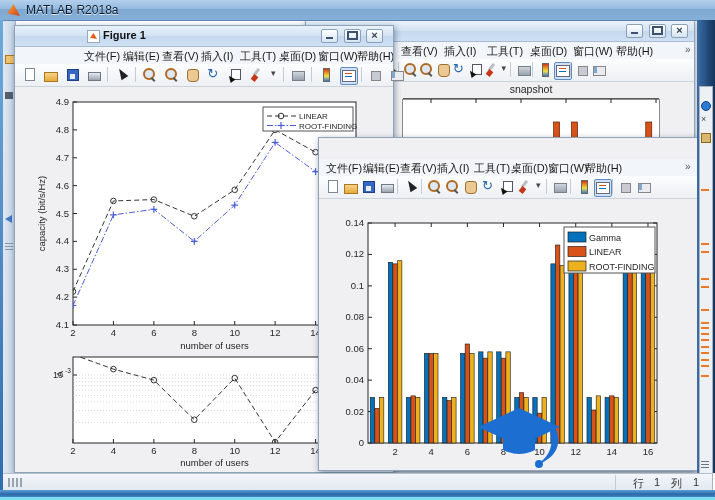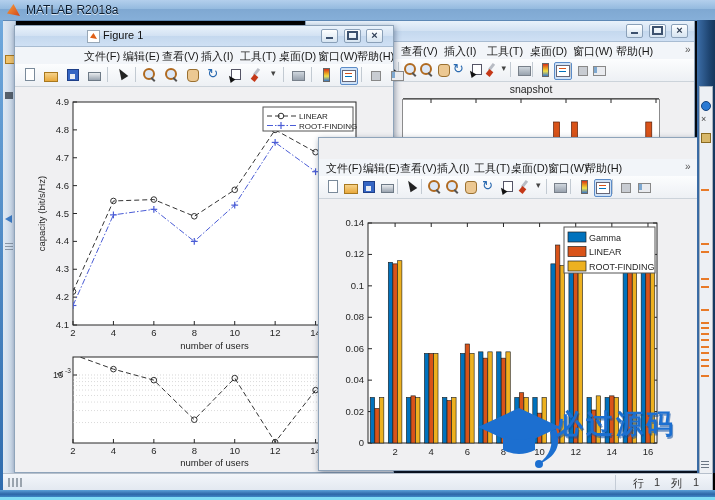--- a/index.html
+++ b/index.html
@@ -1,17 +1,17 @@
 <!DOCTYPE html>
 <html><head>
 <meta charset="utf-8">
 <style>
   html,body{margin:0;padding:0;background:#222;}
   #screen{position:relative;width:715px;height:500px;overflow:hidden;
-    font-family:"Liberation Sans","DejaVu Sans",sans-serif;background:#000000;}
+    font-family:"Liberation Sans","DejaVu Sans",sans-serif;background:#ffffff;}
   svg text{font-family:"Liberation Sans","DejaVu Sans",sans-serif;}
 
   
   .main-titlebar{position:absolute;left:0;top:0;width:715px;height:20px;z-index:40;
     background:linear-gradient(180deg,#b3cfec 0%,#94badf 45%,#7fa8d2 46%,#86afd8 100%);
     border-bottom:1px solid #5d88b5;display:flex;align-items:center;}
   .matlab-ico{width:13px;height:12px;margin:0 6px 0 7px;
     clip-path:polygon(50% 0,100% 100%,0 80%);
     background:linear-gradient(135deg,#f7a13e,#d2441a);}
   .main-title{font-size:12px;color:#0b1c30;text-shadow:0 1px 0 rgba(255,255,255,.7);}
@@ -53,21 +53,21 @@
 
   
   .win{position:absolute;background:#f0f0f2;border:1px solid #8fa4ba;
     box-shadow:1px 2px 6px rgba(20,40,70,.45);}
   .fig-titlebar{position:absolute;left:0;top:0;right:0;height:20px;
     background:linear-gradient(180deg,#e9f2fb 0%,#d3e2f3 48%,#c4d8ee 50%,#cfe0f4 100%);
     border-bottom:1px solid #a8bcd2;}
   .fig-ico{position:absolute;top:4px;width:11px;height:11px;background:#fff;border:1px solid #98a8b8;}
   .fig-ico::after{content:'';position:absolute;left:2px;top:2px;width:7px;height:6px;
     clip-path:polygon(50% 0,100% 100%,0 80%);background:#e06018;}
-  .fig-title{position:absolute;top:3px;font-size:11px;color:#111;}
+  .fig-title{position:absolute;top:3px;font-size:11px;color:#111;font-weight:bold;}
   .winbtns{position:absolute;top:3px;height:13px;}
   .wb{display:inline-block;width:15px;height:12px;margin-left:1px;border:1px solid #8aa0b8;
     border-radius:2px;background:linear-gradient(#feffff,#d6e4f1);vertical-align:top;}
   .wb-min::before{content:'';display:block;width:7px;height:2px;background:#3c516e;margin:7px auto 0;}
   .wb-max::before{content:'';display:block;width:7px;height:5px;border:2px solid #3c516e;margin:1px auto 0;}
   .wb-close::before{content:'×';display:block;text-align:center;font-size:11px;font-weight:bold;
     color:#2e3d54;line-height:11px;}
   .menubar{position:absolute;left:0;right:0;top:21px;height:17px;background:#f2f5f9;
     border-bottom:1px solid #dde3ea;font-size:11px;color:#1a1a1a;overflow:hidden;}
   .mi{position:absolute;top:2px;white-space:nowrap;}
@@ -562,16 +562,15 @@
   </div>
   <div class="bottom-frame"></div>
 
   <div id="watermark">
     <svg width="86" height="66" style="position:absolute;left:0;top:2px">
       <polygon points="43,2 84,21 43,40 2,21" fill="#1c6fd0"></polygon>
       <path d="M27,30 L27,44 Q43,52 59,44 L59,30 Q43,38 27,30 Z" fill="#1c6fd0"></path>
       <path d="M80,23 C86,38 80,52 62,58 C74,50 78,38 74,26 Z" fill="#1c6fd0"></path>
       <circle cx="63" cy="58" r="4" fill="#1c6fd0"></circle>
     </svg>
-    <span class="wm-line1">必过源码</span>
   </div>
 
 </div>
 
 </body></html>

